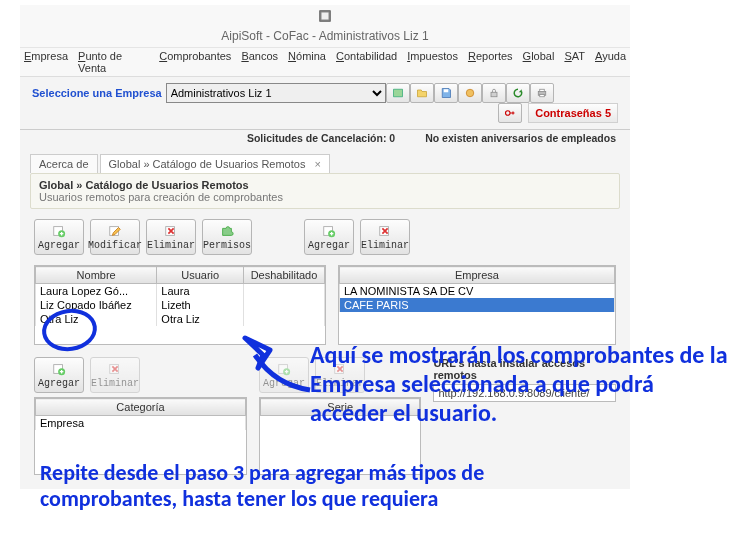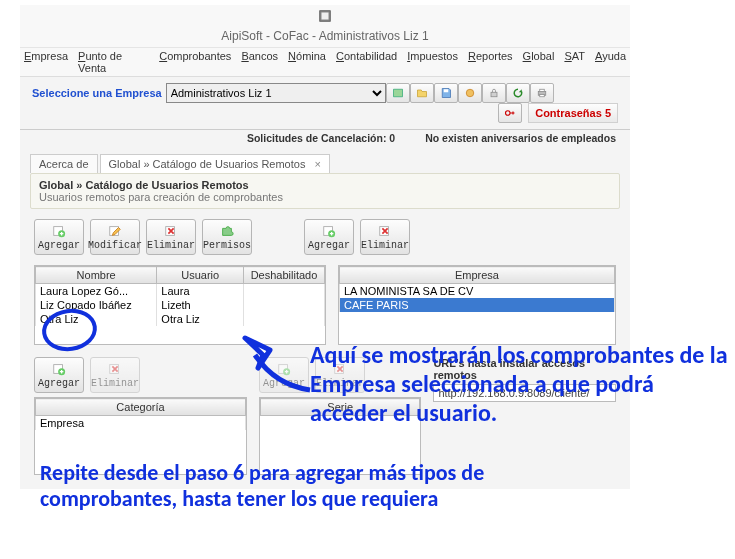--- a/index.html
+++ b/index.html
@@ -500,15 +500,15 @@
     </div>
   </div>
 </div>
 
 <div class="circle-mark"></div>
 <svg class="arrow-mark" width="90" height="70" viewBox="0 0 90 70">
   <path d="M85 60 Q50 55 30 25" fill="none" stroke="#1030dd" stroke-width="5"></path>
   <path d="M20 8 L45 20 L33 38 L38 25 Z" fill="#fff" stroke="#1030dd" stroke-width="5" stroke-linejoin="round"></path>
 </svg>
 <div class="annotation ann1">Aquí se mostrarán los comprobantes de la Empresa seleccionada a que podrá acceder el usuario.</div>
-<div class="annotation ann2">Repite desde el paso 6 para agregar más tipos de comprobantes, hasta tener los que requiera</div>
+<div class="annotation ann2">Repite desde el paso 3 para agregar más tipos de comprobantes, hasta tener los que requiera</div>
 
 </div>
 
 </body></html>

